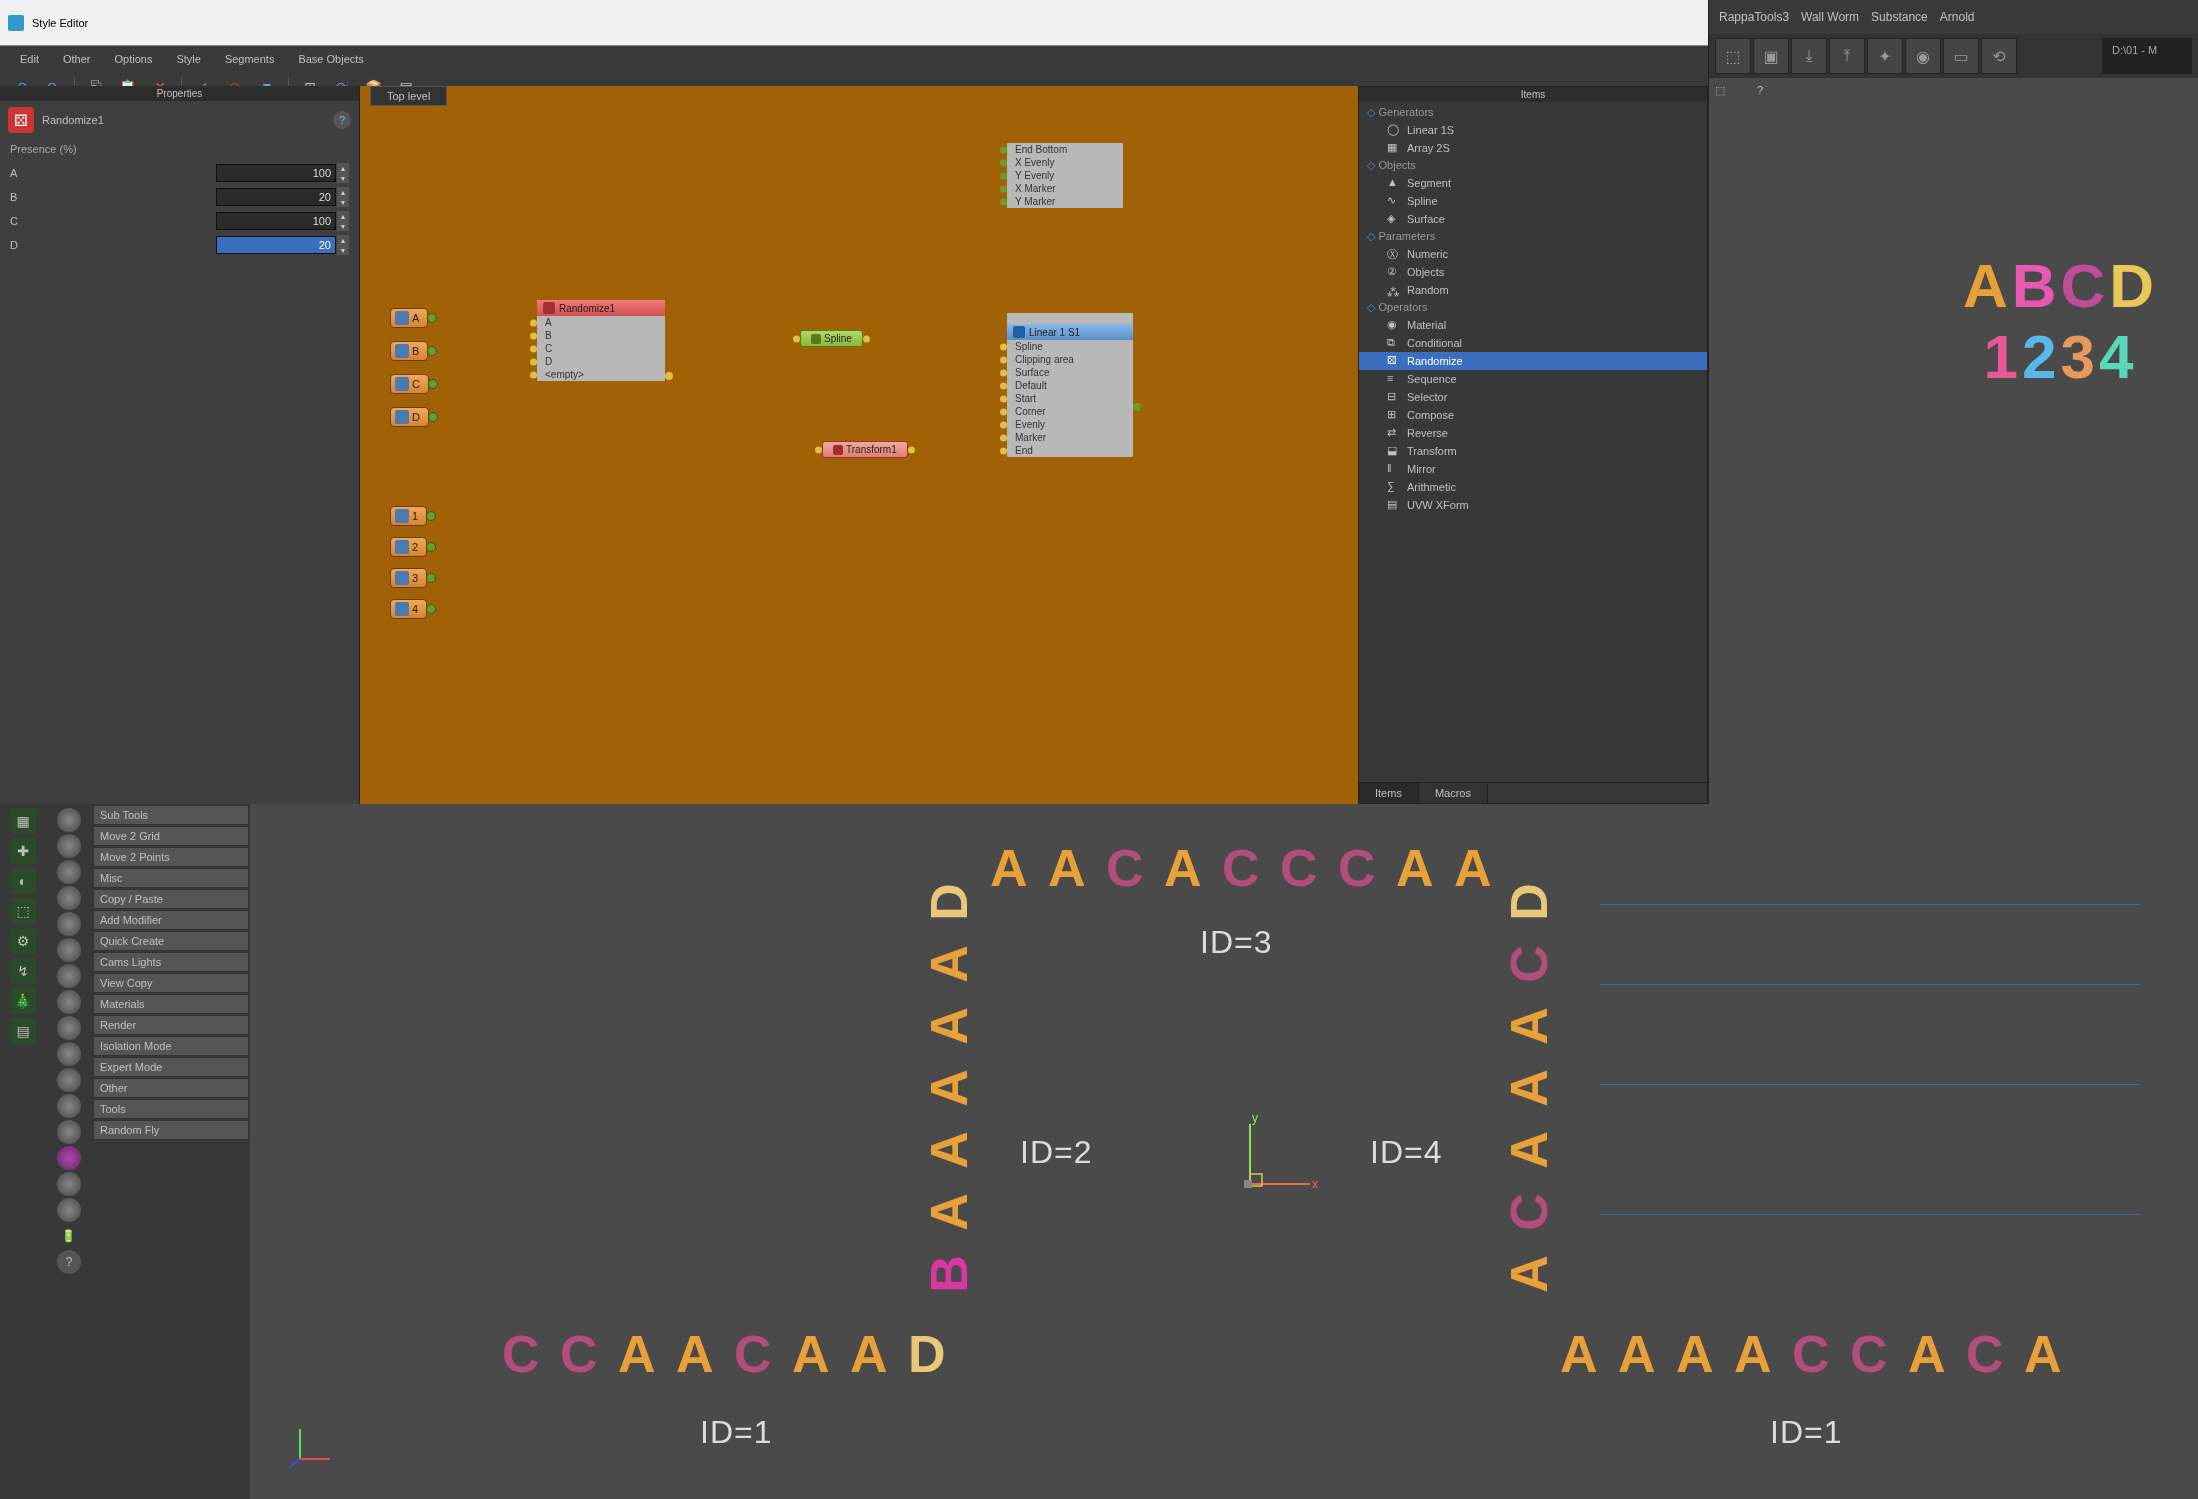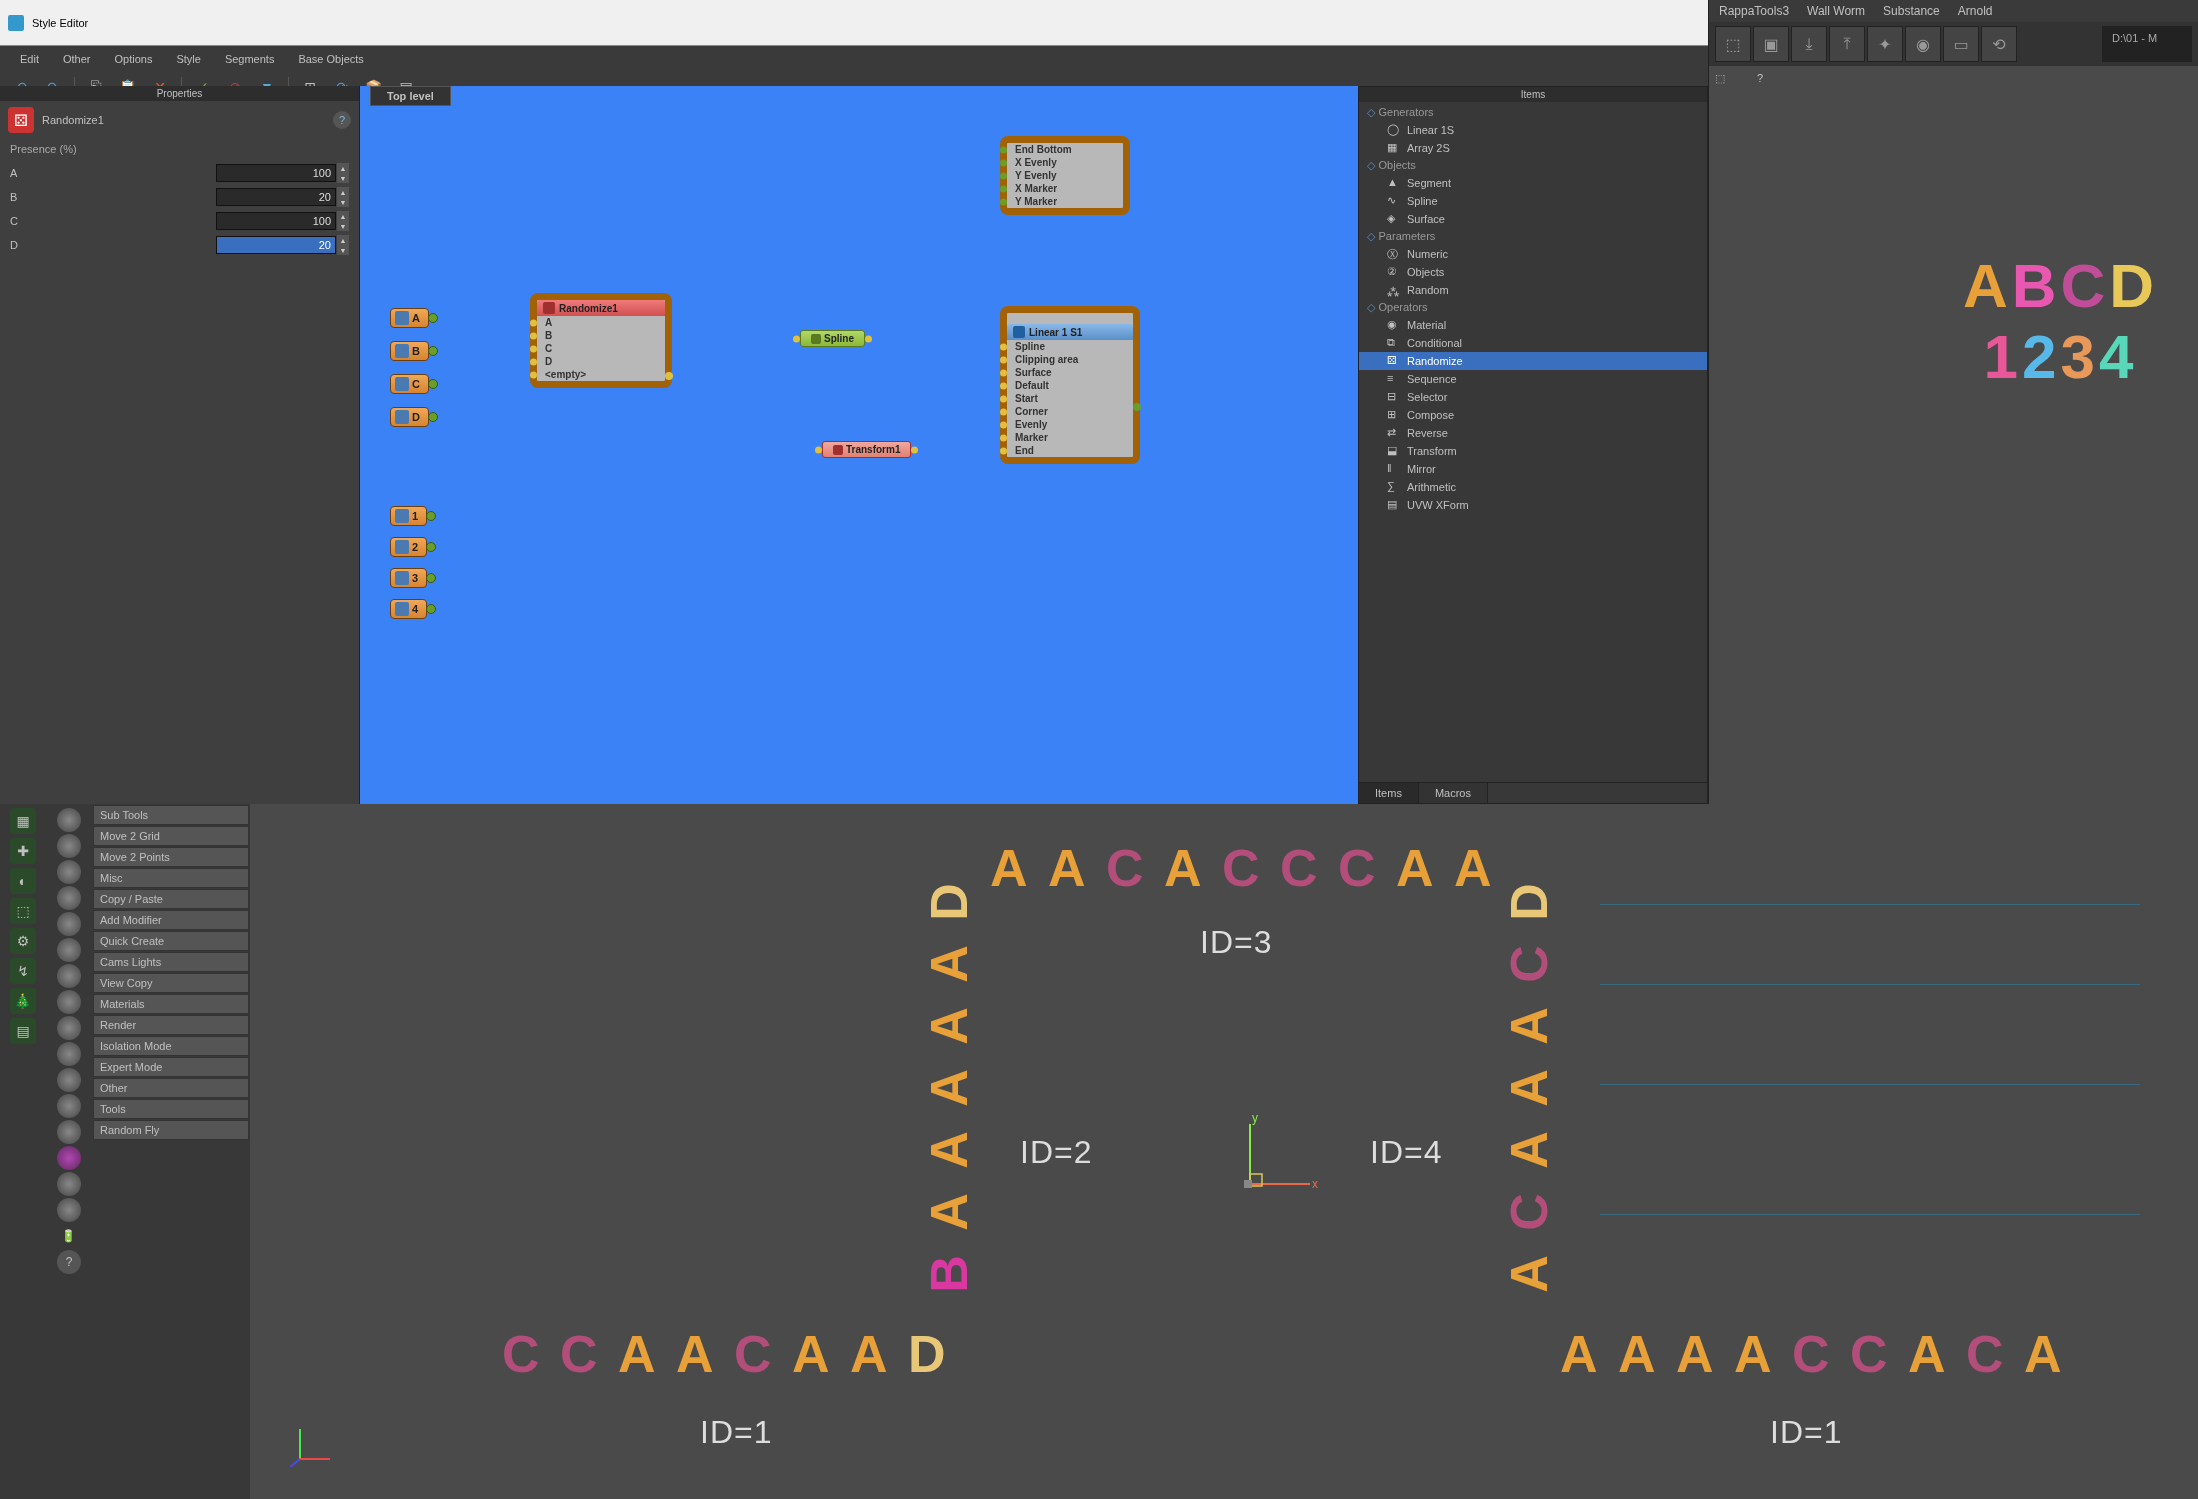--- a/index.html
+++ b/index.html
@@ -27,21 +27,21 @@
 .propSection { padding: 4px 10px; font-size: 11px; color: #aaa; }
 .propRow { display: flex; align-items: center; margin: 4px 10px; }
 .propRow label { width: 30px; }
 .spinner { margin-left: auto; display: flex; align-items: center; }
 .spinval { width: 120px; background: #2a2a2a; color: #ddd; border: 1px solid #111; padding: 2px 4px; text-align: right; }
 .spinval.sel { background: #3a6fc0; color: #fff; }
 .spinbtns { display:flex; flex-direction:column; margin-left:1px; }
 .spinbtns span { width:12px; height:10px; background:#555; font-size:7px; display:flex; align-items:center; justify-content:center; color:#ccc; cursor:pointer; }
 
 
-.canvas { flex: 1; background: #3b82f6; position: relative; font-weight: bold; }
+.canvas { flex: 1; background: #a16207; position: relative; }
 .tabTop { position: absolute; left: 10px; top: 0; background: #333; border: 1px solid #555; padding: 3px 16px; font-size: 11px; }
 
 
 .inNode { position:absolute; background: linear-gradient(#f0a858,#d88430); border:1px solid #6a4010; border-radius:4px; padding: 2px 8px 2px 4px; font-size:11px; color:#222; display:flex; align-items:center; gap:3px; }
 .inNode .ic { width:14px; height:14px; background:#4a7ab0; border-radius:2px; }
 .inNode::after { content:''; position:absolute; right:-10px; top:50%; transform:translateY(-50%); width:8px; height:8px; background:#6a9e2a; border:1px solid #3a5a10; border-radius:50%; }
 
 .opNode { position:absolute; background:#b8b8b8; border:7px solid #a16207; border-radius:8px; font-size:10px; color:#333; }
 .opNode .hdr { background:linear-gradient(#f07a7a,#d05050); color:#222; padding:2px 6px; border-radius:3px 3px 0 0; display:flex; align-items:center; gap:4px; }
 .opNode .hdr.blue { background:linear-gradient(#8ab8e8,#5a90c8);margin-top:11px; }
@@ -68,21 +68,21 @@
 .treeCat::before { content:'◇ '; color:#5a8ac0; }
 .treeItem { padding: 2px 8px 2px 28px; display:flex; align-items:center; gap:6px; cursor:pointer; }
 .treeItem.sel { background:#3a6fc0; color:#fff; }
 .treeItem .tic { width:14px;height:14px;display:inline-block; }
 .tabBar { display:flex; border-top:1px solid #222; }
 .tabBar span { padding:4px 16px; background:#333; border-right:1px solid #222; cursor:pointer; }
 .tabBar span.act { background:#2a2a2a; }
 
 
 .behindRight { position:absolute; top:0; right:0; width:490px; height:100%; background:#4a4a4a; border-left:1px solid #222; }
-.behindMenu { display:flex; gap:18px; padding:4px 10px; background:#3a3a3a; font-size:12px; }
+.behindMenu { display:flex; gap:12px; padding:10px 10px; background:#3a3a3a; font-size:12px; }
 .behindTool { display:flex; gap:2px; padding:4px 6px; background:#333; }
 .behindTool .bt { width:36px; height:36px; background:#444; border:1px solid #222; display:flex;align-items:center;justify-content:center;font-size:16px;color:#999; }
 
 
 .viewportRow { position:absolute; top:804px; left:0; right:0; bottom:0; background:#4a4a4a; display:flex; }
 .leftTools { width:250px; display:flex; }
 .iconCol { width:46px; background:#383838; display:flex; flex-direction:column; gap:4px; padding:4px 2px; align-items:center; }
 .iconCol .ic { width:26px;height:26px;background:#2a4a2a;border-radius:3px;display:flex;align-items:center;justify-content:center;font-size:14px; }
 .iconCol2 { width:46px; background:#383838; display:flex; flex-direction:column; gap:2px; padding:4px 2px; align-items:center; }
 .iconCol2 .ic { width:24px;height:24px;border-radius:50%;background:radial-gradient(#888,#444);display:flex;align-items:center;justify-content:center;font-size:12px; }

